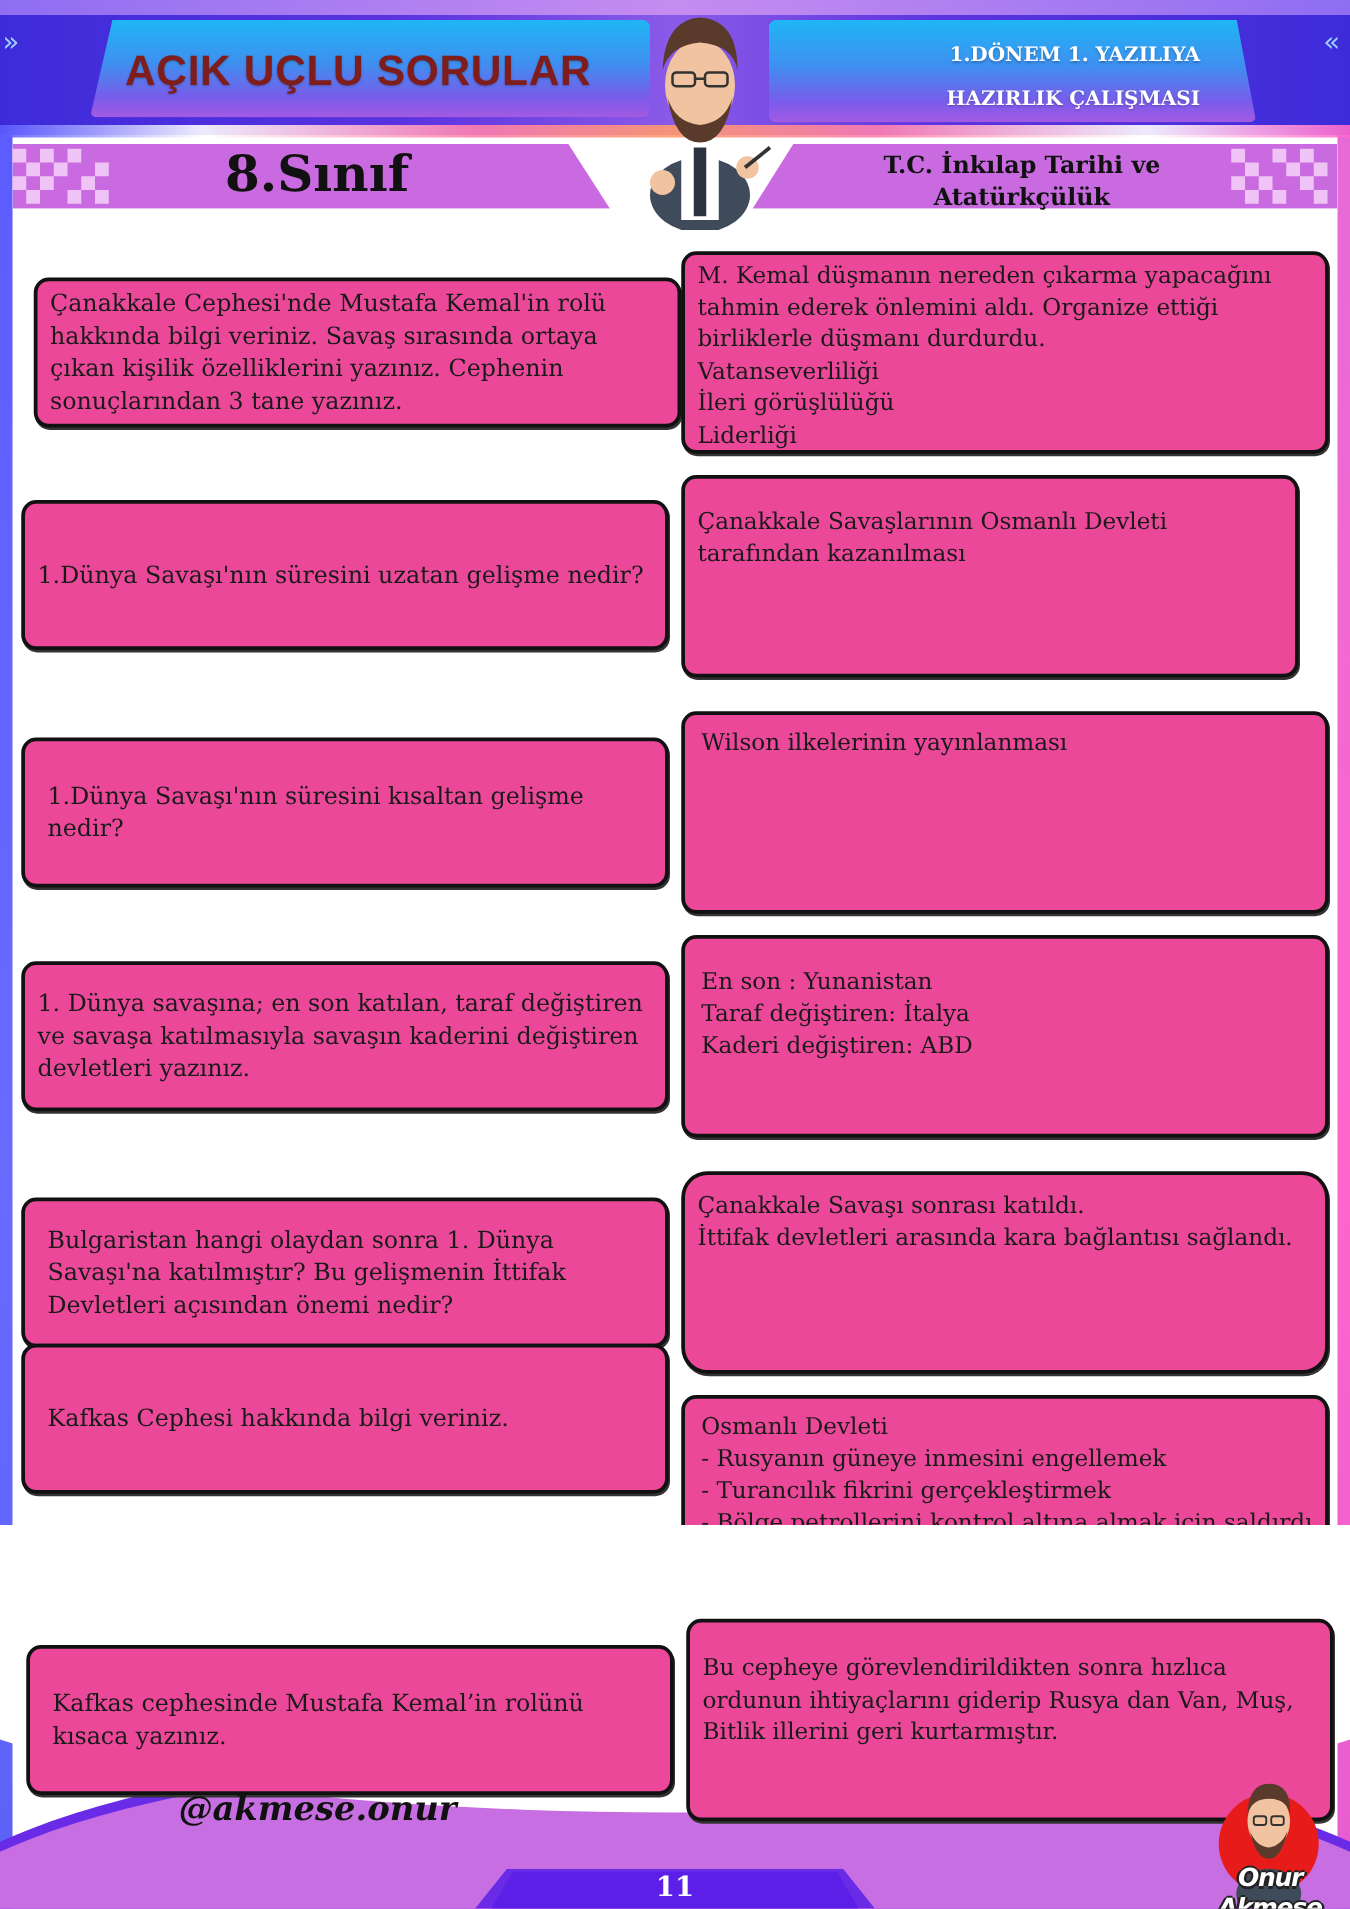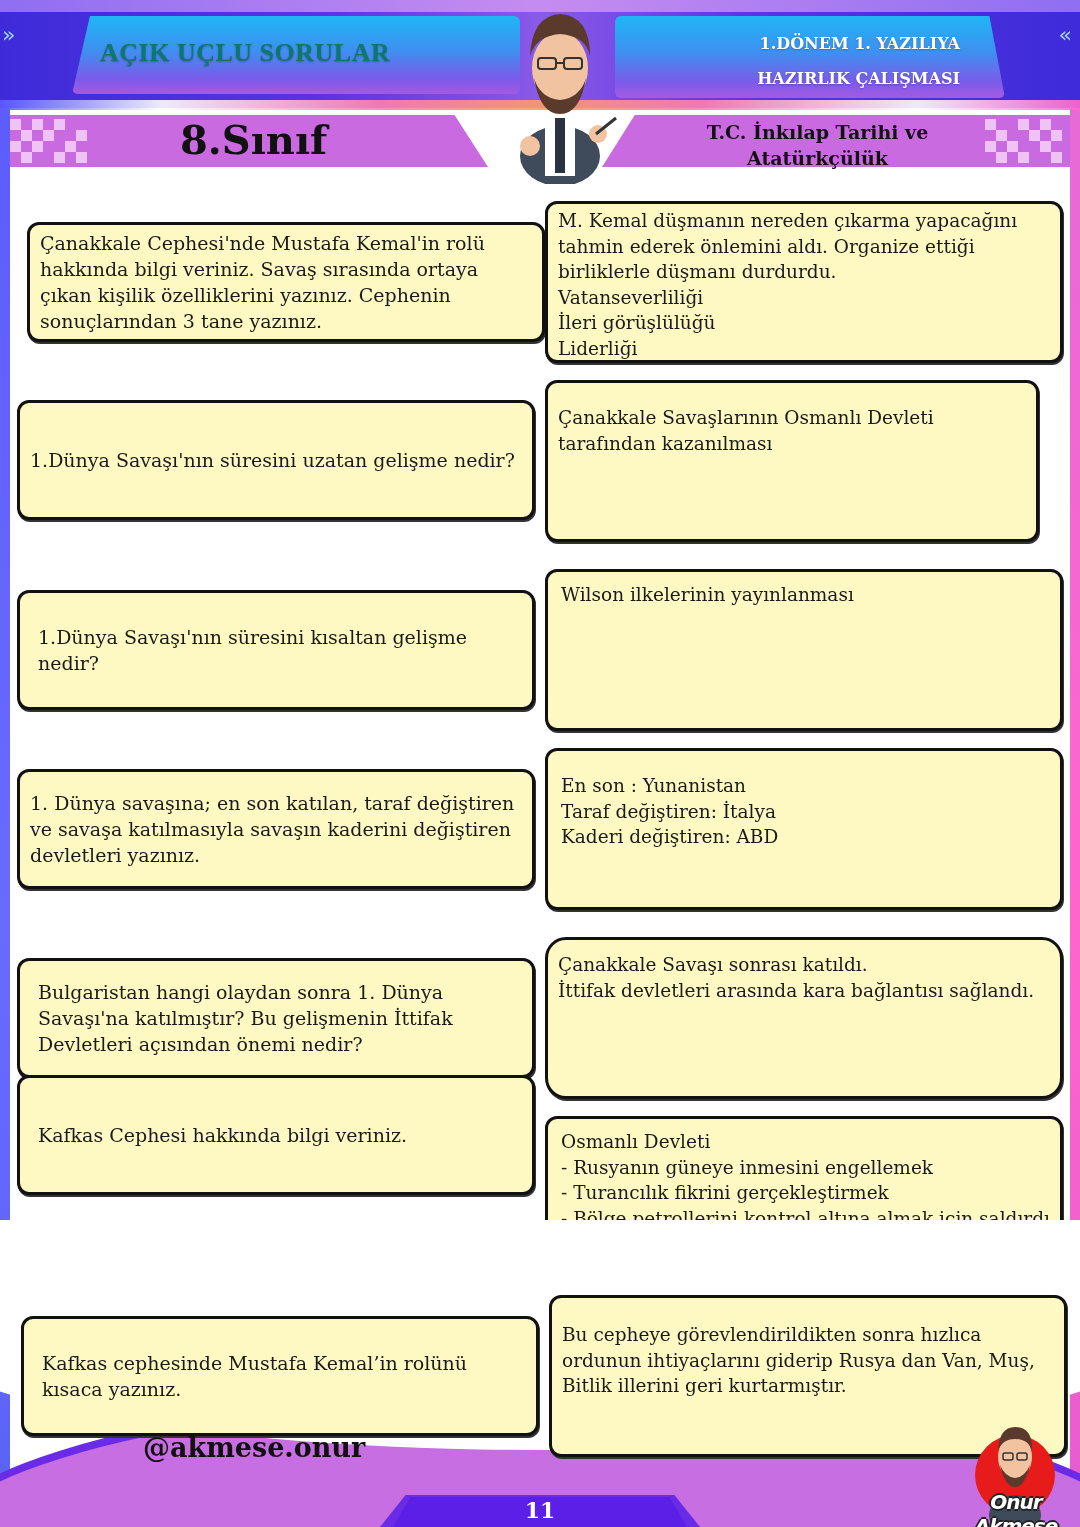--- a/index.html
+++ b/index.html
@@ -24,22 +24,22 @@
     .chev-right { position: absolute; right: 8px; top: 22px; color: #9fd3ff; font-size: 22px; font-family: "DejaVu Sans", sans-serif; }
 
     .title-banner-left { position: absolute; left: 72px; top: 16px; width: 448px; height: 78px;
       clip-path: polygon(4% 0, 100% 0, 100% 100%, 0 100%);
       background: linear-gradient(180deg, #1fb6f5 0%, #3f8ff0 45%, #7a5bea 80%, #a45ae2 100%);
       border-radius: 6px; }
     .title-banner-right { position: absolute; left: 615px; top: 16px; width: 390px; height: 82px;
       clip-path: polygon(0 0, 96% 0, 100% 100%, 0 100%);
       background: linear-gradient(180deg, #1fb6f5 0%, #3f8ff0 45%, #7a5bea 80%, #a45ae2 100%);
       border-radius: 6px; }
-    .title-left { position: absolute; left: 100px; top: 38px; width: 360px; color: #0f766e;
-      font-family: Liberation Serif, serif; font-weight: bold; font-size: 26px; letter-spacing: 0.5px;
+    .title-left { position: absolute; left: 100px; top: 38px; width: 360px; color: #7f1d1d;
+      font-family: Liberation Sans, sans-serif; font-weight: bold; font-size: 34px; letter-spacing: 0.5px;
       text-shadow: 0 1px 2px rgba(0,0,0,.25); white-space: nowrap; }
     .title-right { position: absolute; left: 640px; top: 26px; width: 320px; color: #ffffff; text-align: right;
       font-family: "DejaVu Serif", serif; font-weight: bold; font-size: 16px; line-height: 35px;
       text-shadow: 0 1px 2px rgba(0,0,0,.25); }
 
     
     .grade-banner { position: absolute; left: 10px; top: 115px; width: 478px; height: 52px;
       background: #c96ae0; clip-path: polygon(0 0, 93% 0, 100% 100%, 0 100%); }
     .subject-banner { position: absolute; left: 602px; top: 115px; width: 468px; height: 52px;
       background: #c96ae0; clip-path: polygon(7% 0, 100% 0, 100% 100%, 0 100%); }
@@ -50,41 +50,41 @@
 
     .pixel-deco { position: absolute; width: 90px; height: 52px; top: 115px; }
     .pixel-deco span { position: absolute; width: 11px; height: 11px; background: #f0c3f6; }
     .pixel-deco.left { left: 10px; }
     .pixel-deco.right { left: 985px; }
 
     
     .mascot { position: absolute; left: 500px; top: 6px; width: 120px; height: 178px; }
 
     
-    .card { position: absolute; background: #fef9c3; border: 3px solid #111; border-radius: 12px;
+    .card { position: absolute; background: #ec4899; border: 3px solid #111; border-radius: 12px;
       box-shadow: 1px 2px 0 #333; padding: 8px 10px; font-family: "DejaVu Serif", serif; color: #1a1a1a; }
     .card .txt { white-space: pre-line; }
     .q { font-size: 19px; line-height: 26px; display: flex; align-items: center; }
     .a { font-size: 18.5px; line-height: 25.5px; }
 
     
     .footer-arc { position: absolute; left: -80px; top: 1400px; width: 1240px; height: 320px; border-radius: 50%;
       background: #c86ee3; }
     .footer-arc-line { position: absolute; left: -80px; top: 1392px; width: 1240px; height: 320px; border-radius: 50%;
       background: #6a2be6; }
     .footer-white { position: absolute; left: -80px; top: 1220px; width: 1240px; height: 230px; border-radius: 0 0 50% 50%;
       background: #ffffff; }
     .page-tab { position: absolute; left: 380px; top: 1495px; width: 320px; height: 32px; background: #6a2be6;
       clip-path: polygon(8% 0, 92% 0, 100% 100%, 0 100%); }
     .page-tab-inner { position: absolute; left: 393px; top: 1497px; width: 294px; height: 30px; background: #5b1fe8;
       clip-path: polygon(6% 0, 94% 0, 100% 100%, 0 100%); }
     .page-num { position: absolute; left: 380px; top: 1497px; width: 320px; text-align: center; color: #ffffff;
       font-weight: bold; font-size: 22px; font-family: "DejaVu Serif", serif; }
     .handle { position: absolute; left: 143px; top: 1432px; font-size: 27px; font-weight: bold; color: #111;
-      font-family: "DejaVu Serif", serif; }
+      font-family: "DejaVu Serif", serif; font-style: italic; }
 
     .avatar { position: absolute; left: 965px; top: 1415px; width: 108px; height: 108px; }
     .avatar-name { position: absolute; left: 960px; top: 1490px; width: 112px; text-align: center; font-size: 20px;
       font-style: italic; font-weight: bold; color: #fff; font-family: "DejaVu Sans", sans-serif;
       text-shadow: -2px 0 #222, 2px 0 #222, 0 -2px #222, 0 2px #222; letter-spacing: -1px; }
   </style>
 </head>
 <body>
 
 <div class="side-left"></div>

